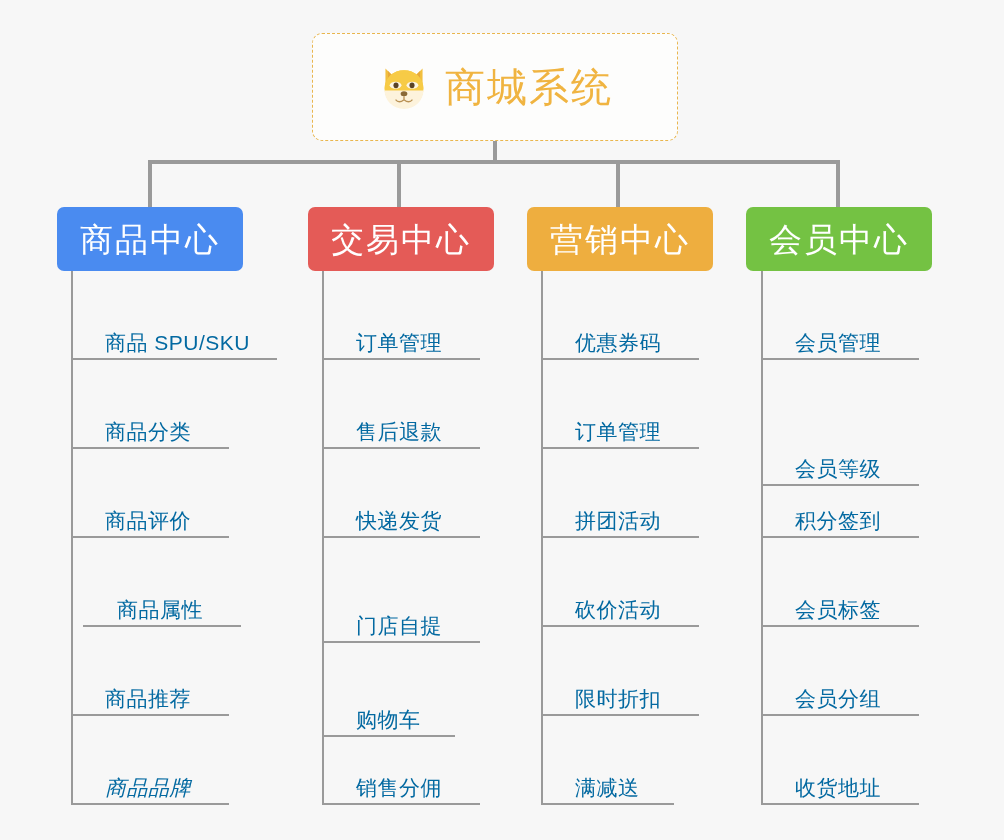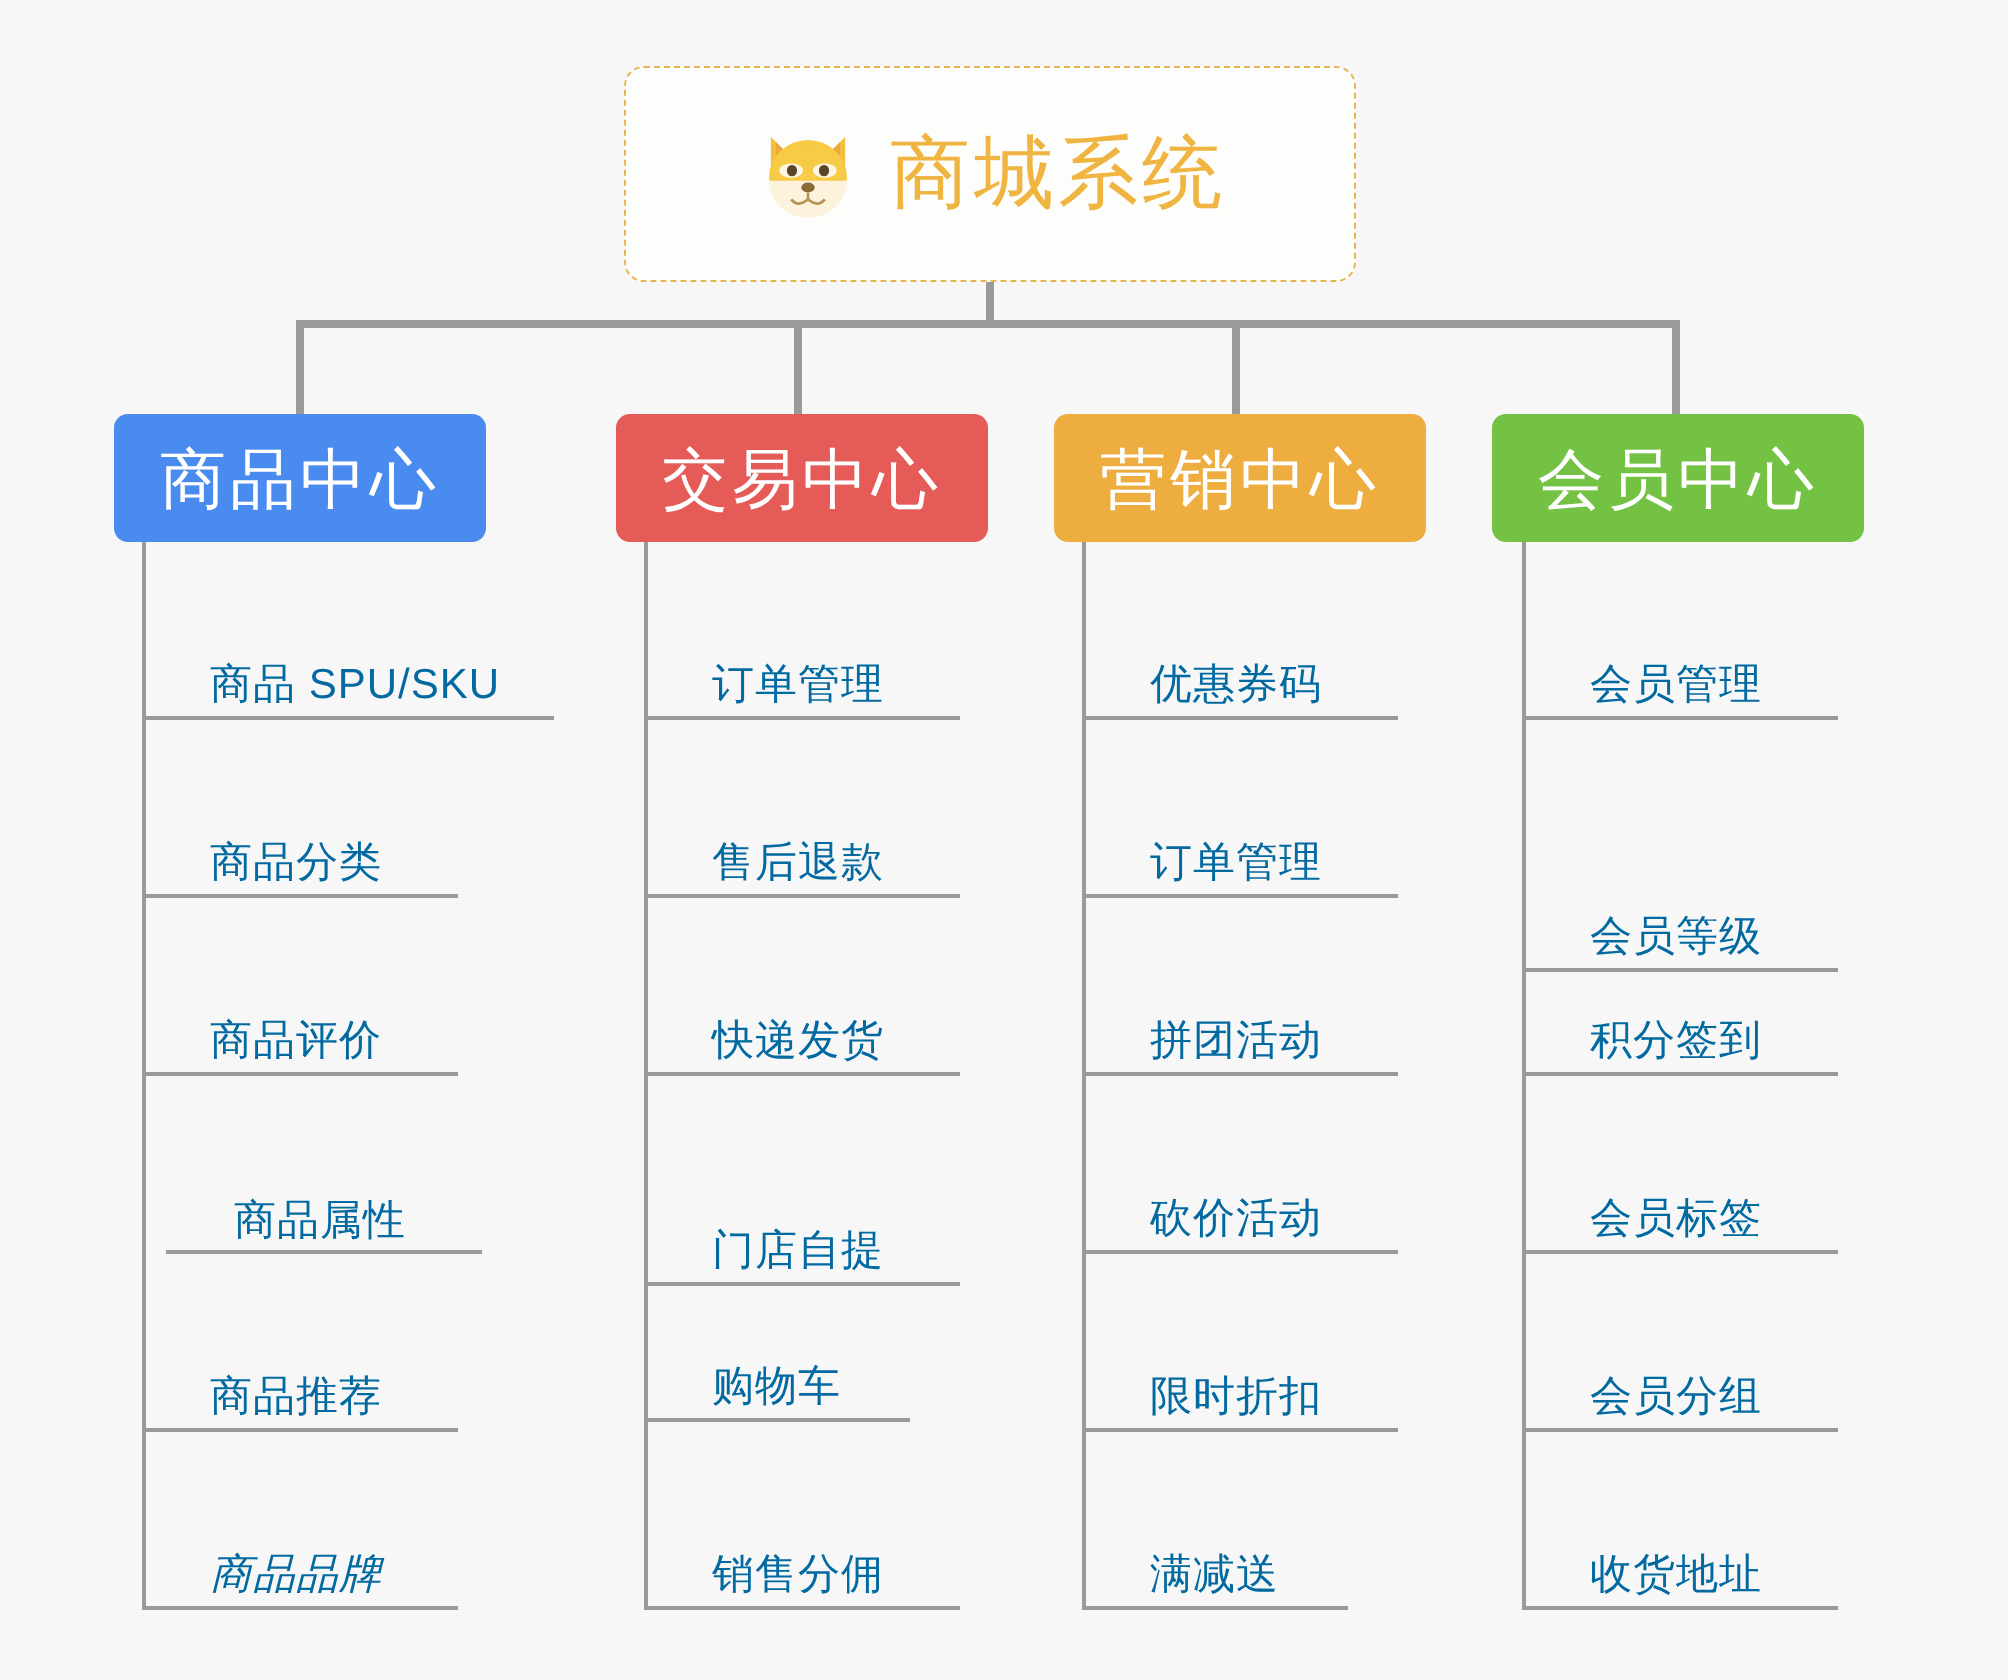--- a/index.html
+++ b/index.html
@@ -145,21 +145,21 @@
     </div>
     <div class="leaf" style="left:0;top:89px;width:158px;height:89px;">
       <span class="leaf-label">售后退款</span>
     </div>
     <div class="leaf" style="left:0;top:178px;width:158px;height:89px;">
       <span class="leaf-label">快递发货</span>
     </div>
     <div class="leaf" style="left:0;top:267px;width:158px;height:105px;">
       <span class="leaf-label">门店自提</span>
     </div>
-    <div class="leaf" style="left:0;top:356px;width:133px;height:68px;margin-top:16px;">
+    <div class="leaf" style="left:0;top:356px;width:133px;height:110px;">
       <span class="leaf-label">购物车</span>
     </div>
     <div class="leaf" style="left:0;top:445px;width:158px;height:89px;">
       <span class="leaf-label">销售分佣</span>
     </div>
   </div>
 
   <div class="cat-box" style="left:527px;top:207px;width:186px;background:#eeae3f;">
     <span class="cat-label">营销中心</span>
   </div>

